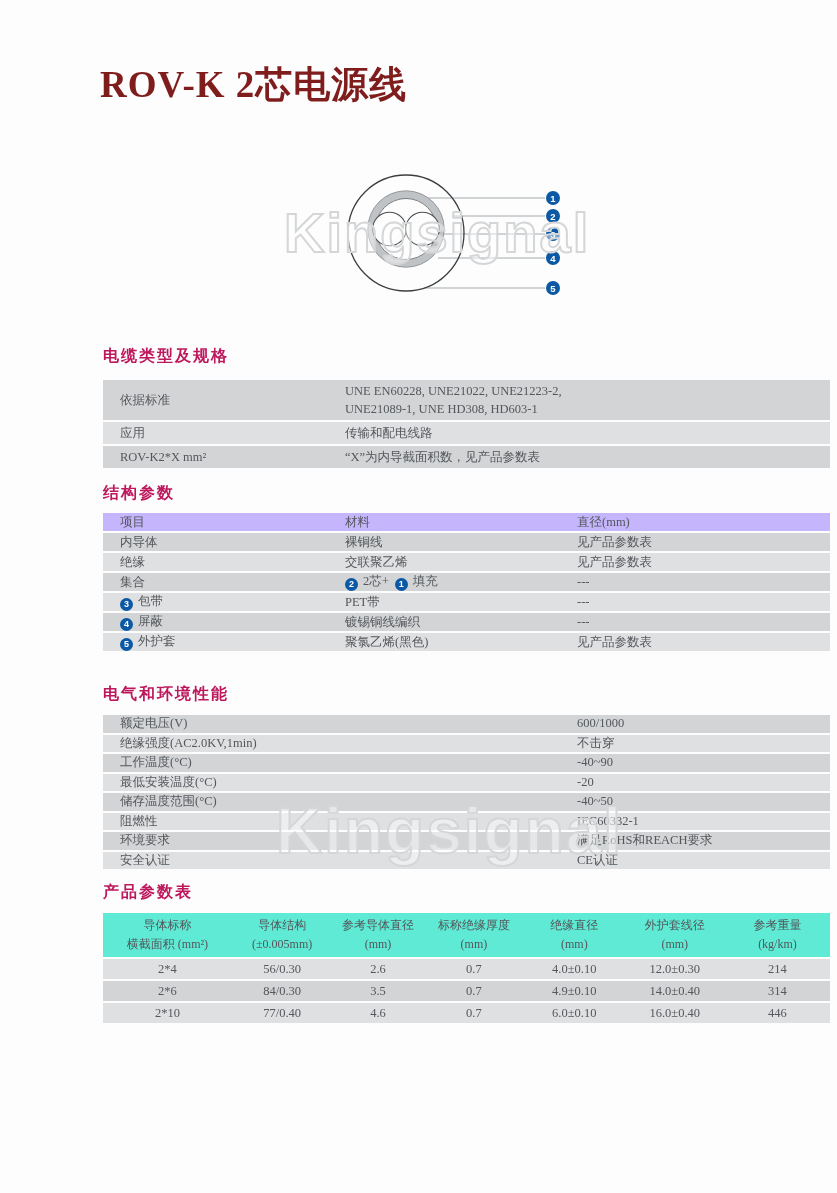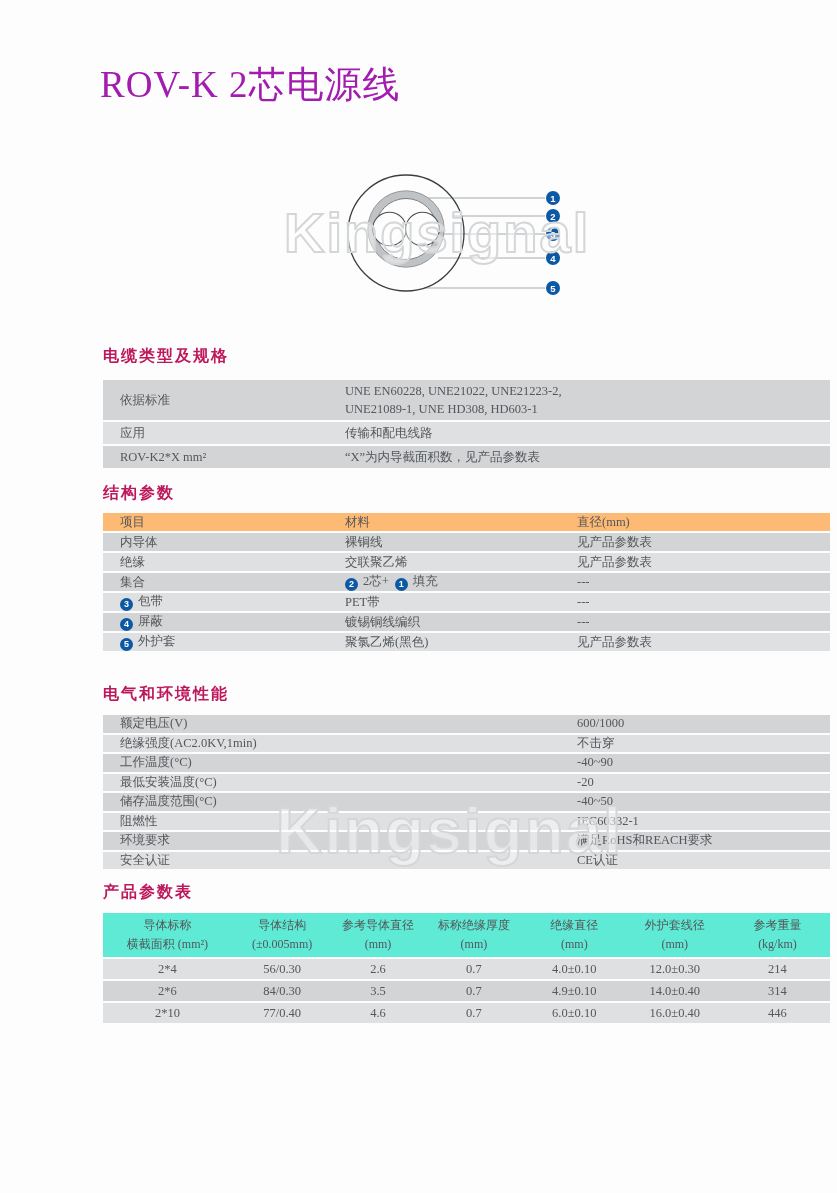--- a/index.html
+++ b/index.html
@@ -1,21 +1,21 @@
 <!DOCTYPE html>
 <html><head>
 <meta charset="utf-8">
 <style>
   * { margin:0; padding:0; box-sizing:content-box; }
   html,body { background:#ffffff; }
   body { width:837px; height:1193px; position:relative; font-family:"Liberation Serif","DejaVu Serif",serif; }
   .page { position:absolute; inset:0; width:837px; height:1193px; background:#fdfdfd; overflow:hidden; }
 
-  .page-title { position:absolute; left:100px; top:60px; font-size:37px; font-weight:400;
-    color:#a21caf; letter-spacing:1px; white-space:nowrap; }
+  .page-title { position:absolute; left:100px; top:60px; font-size:37px; font-weight:700;
+    color:#7f1d1d; letter-spacing:1px; white-space:nowrap; }
 
   
   .wm { position:absolute; font-family:"Liberation Sans","DejaVu Sans",sans-serif; font-weight:700;
     color:rgba(255,255,255,0.45); -webkit-text-stroke:2px #d4d6d8; letter-spacing:2px;
     z-index:6; pointer-events:none; white-space:nowrap; }
   #wm1 { left:284px; top:200px; font-size:56px; }
   #wm2 { left:276px; top:794px; font-size:64px; }
 
   
   #diagram-svg { position:absolute; left:280px; top:160px; z-index:1; }
@@ -39,21 +39,21 @@
   
   .t1 tr:nth-child(odd)  { background:#d2d4d6; }
   .t1 tr:nth-child(even) { background:#dfe0e2; }
   .t1 td { height:22px; }
   .t1 tr:first-child td { height:40px; }
   .t1 .c1 { width:225px; padding-left:17px; }
   .t1 .c2 { padding-left:0; }
   .t1 .two-line div { line-height:18px; }
 
   
-  .t2 thead tr { background:#fdba74; }
+  .t2 thead tr { background:#c4b5fd; }
   .t2 tbody tr:nth-child(odd)  { background:#d2d4d6; }
   .t2 tbody tr:nth-child(even) { background:#dfe0e2; }
   .t2 td, .t2 th { height:18px; }
   .t2 .c1 { width:225px; padding-left:17px; }
   .t2 .c2 { width:232px; padding-left:0; }
   .t2 .c3 { padding-left:0; }
 
   
   .t3 tbody tr:nth-child(odd)  { background:#d2d4d6; }
   .t3 tbody tr:nth-child(even) { background:#dfe0e2; }

